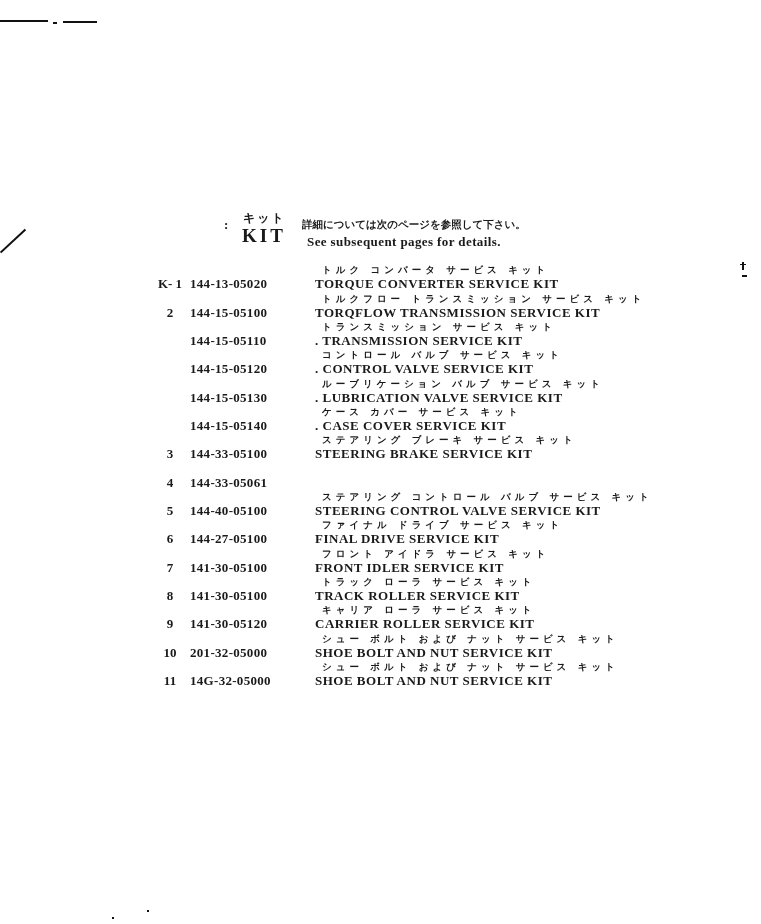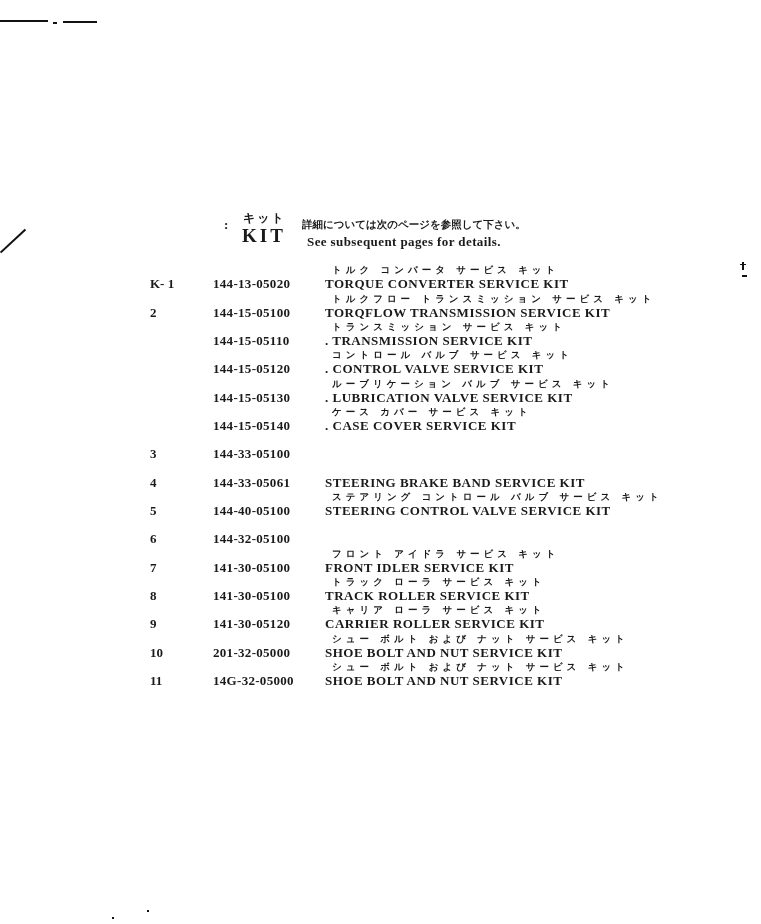--- a/index.html
+++ b/index.html
@@ -61,35 +61,34 @@
     position: absolute; left: 150px; top: 263px; width: 560px;
     display: flex; flex-direction: column;
   }
   .row {
     display: flex;
     align-items: flex-end;
     height: 28.35px;
   }
   .num {
     width: 40px;
-    text-align: left;
+    text-align: center;
     font: bold 13px "Liberation Serif", serif;
     line-height: 15px;
     white-space: pre;
     margin-top: 17px;
   }
   .part {
     width: 85px;
-    margin-left: 23px;
     font: bold 13px "Liberation Serif", serif;
     letter-spacing: 0.3px;
     line-height: 15px;
     white-space: pre;
   }
-  .desc { margin-left: 27px; }
+  .desc { margin-left: 40px; }
   .jp {
     font: bold 9.5px "DejaVu Sans", sans-serif;
     letter-spacing: 4px;
     line-height: 13px;
     margin-left: 7px;
     white-space: pre;
   }
   .en {
     font: bold 13px "Liberation Serif", serif;
     letter-spacing: 0.5px;
@@ -169,42 +168,49 @@
       <div class="part">144-15-05140</div>
       <div class="desc">
         <div class="jp">ケース カバー サービス キット</div>
         <div class="en">. CASE COVER SERVICE KIT</div>
       </div>
     </div>
 
     <div class="row">
       <div class="num">3</div>
       <div class="part">144-33-05100</div>
+      <div class="desc">
+        <div class="jp">ステアリング ブレーキ サービス キット</div>
+        <div class="en">STEERING BRAKE SERVICE KIT</div>
+      </div>
     </div>
 
     <div class="row">
       <div class="num">4</div>
       <div class="part">144-33-05061</div>
       <div class="desc">
-        <div class="en">STEERING BRAKE BAND SERVICE KIT</div>
       </div>
     </div>
 
     <div class="row">
       <div class="num">5</div>
       <div class="part">144-40-05100</div>
       <div class="desc">
         <div class="jp">ステアリング コントロール バルブ サービス キット</div>
         <div class="en">STEERING CONTROL VALVE SERVICE KIT</div>
       </div>
     </div>
 
     <div class="row">
       <div class="num">6</div>
-      <div class="part">144-32-05100</div>
+      <div class="part">144-27-05100</div>
+      <div class="desc">
+        <div class="jp">ファイナル ドライブ サービス キット</div>
+        <div class="en">FINAL DRIVE SERVICE KIT</div>
+      </div>
     </div>
 
     <div class="row">
       <div class="num">7</div>
       <div class="part">141-30-05100</div>
       <div class="desc">
         <div class="jp">フロント アイドラ サービス キット</div>
         <div class="en">FRONT IDLER SERVICE KIT</div>
       </div>
     </div>

